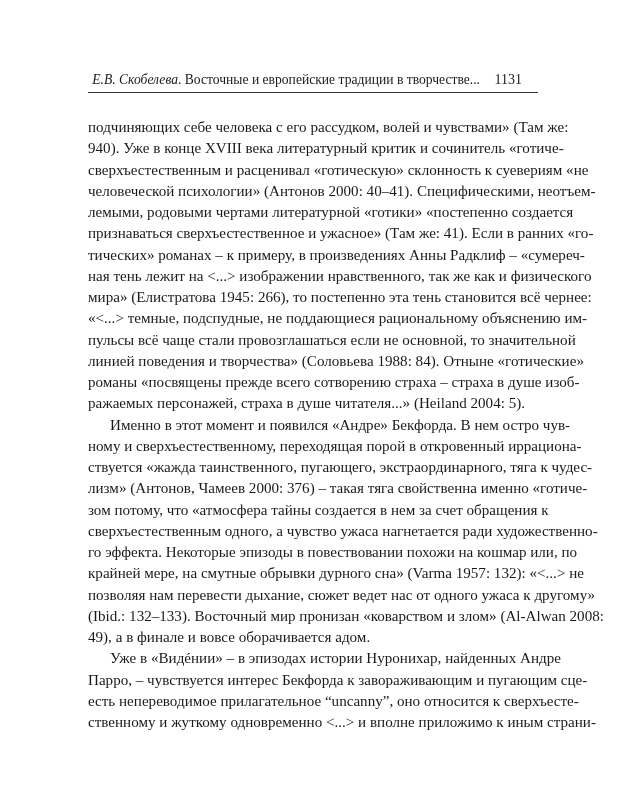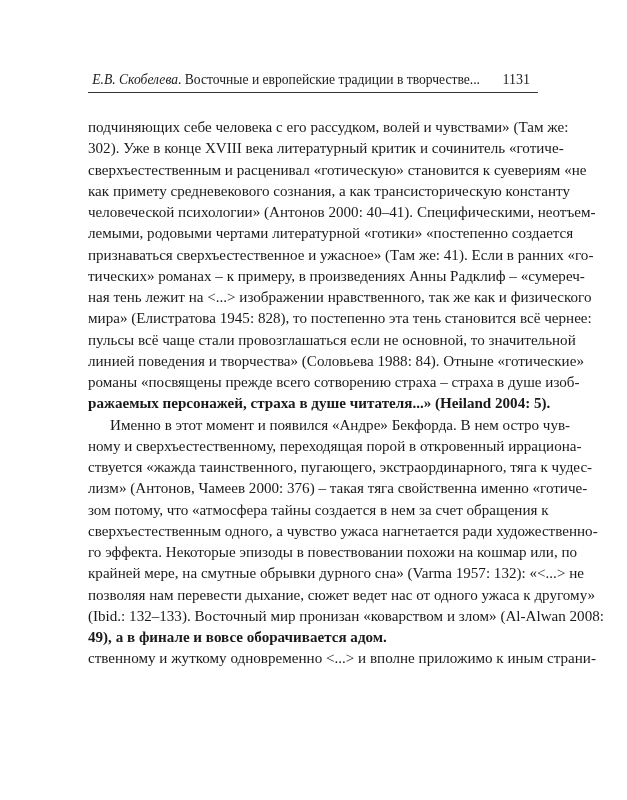--- a/index.html
+++ b/index.html
@@ -35,21 +35,21 @@
       position: absolute;
       right: 58px;
       top: 0;
       white-space: nowrap;
     }
     .running-title .author {
       font-style: italic;
     }
     .page-number {
       position: absolute;
-      right: 8px;
+      right: 16px;
       top: 0;
       font-size: 14px;
     }
     .body-text {
       position: absolute;
       left: 0;
       top: 117px;
       width: 450px;
       font-size: 15.1px;
       line-height: 21.25px;
@@ -57,56 +57,58 @@
     .line {
       display: block;
       white-space: nowrap;
       text-align: justify;
       text-align-last: justify;
       height: 21.25px;
       overflow: visible;
     }
     .line.last {
       text-align-last: left;
-      font-weight: bold;
     }
     .line.indent {
       padding-left: 22px;
     }
   </style>
 </head>
 <body>
 
 <div class="page">
   <div class="running-head">
     <span class="running-title"><span class="author">Е.В. Скобелева</span><span>. Восточные и европейские традиции в творчестве...</span></span>
     <span class="page-number">1131</span>
   </div>
 
   <div class="body-text" id="body-text">
       <span class="line">подчиняющих себе человека с его рассудком, волей и чувствами» (Там же:</span>
-      <span class="line">302). Уже в конце XVIII века литературный критик и сочинитель «готиче-</span>
-      <span class="line">сверхъестественным и расценивал «готическую» становится к суевериям «не</span>
-      <span class="line">как примету средневекового сознания, а как трансисторическую константу</span>
+      <span class="line">940). Уже в конце XVIII века литературный критик и сочинитель «готиче-</span>
+      <span class="line">сверхъестественным и расценивал «готическую» склонность к суевериям «не</span>
       <span class="line">человеческой психологии» (Антонов 2000: 40–41). Специфическими, неотъем-</span>
       <span class="line">лемыми, родовыми чертами литературной «готики» «постепенно создается</span>
       <span class="line">признаваться сверхъестественное и ужасное» (Там же: 41). Если в ранних «го-</span>
       <span class="line">тических» романах – к примеру, в произведениях Анны Радклиф – «сумереч-</span>
       <span class="line">ная тень лежит на &lt;...&gt; изображении нравственного, так же как и физического</span>
-      <span class="line">мира» (Елистратова 1945: 828), то постепенно эта тень становится всё чернее:</span>
+      <span class="line">мира» (Елистратова 1945: 266), то постепенно эта тень становится всё чернее:</span>
+      <span class="line">«&lt;...&gt; темные, подспудные, не поддающиеся рациональному объяснению им-</span>
       <span class="line">пульсы всё чаще стали провозглашаться если не основной, то значительной</span>
       <span class="line">линией поведения и творчества» (Соловьева 1988: 84). Отныне «готические»</span>
       <span class="line">романы «посвящены прежде всего сотворению страха – страха в душе изоб-</span>
       <span class="line last">ражаемых персонажей, страха в душе читателя...» (Heiland 2004: 5).</span>
       <span class="line indent">Именно в этот момент и появился «Андре» Бекфорда. В нем остро чув-</span>
       <span class="line">ному и сверхъестественному, переходящая порой в откровенный иррациона-</span>
       <span class="line">ствуется «жажда таинственного, пугающего, экстраординарного, тяга к чудес-</span>
       <span class="line">лизм» (Антонов, Чамеев 2000: 376) – такая тяга свойственна именно «готиче-</span>
       <span class="line">зом потому, что «атмосфера тайны создается в нем за счет обращения к</span>
       <span class="line">сверхъестественным одного, а чувство ужаса нагнетается ради художественно-</span>
       <span class="line">го эффекта. Некоторые эпизоды в повествовании похожи на кошмар или, по</span>
       <span class="line">крайней мере, на смутные обрывки дурного сна» (Varma 1957: 132): «&lt;...&gt; не</span>
       <span class="line">позволяя нам перевести дыхание, сюжет ведет нас от одного ужаса к другому»</span>
       <span class="line">(Ibid.: 132–133). Восточный мир пронизан «коварством и злом» (Al-Alwan 2008:</span>
       <span class="line last">49), а в финале и вовсе оборачивается адом.</span>
+      <span class="line indent">Уже в «Видéнии» – в эпизодах истории Нуронихар, найденных Андре</span>
+      <span class="line">Парро, – чувствуется интерес Бекфорда к завораживающим и пугающим сце-</span>
+      <span class="line">есть непереводимое прилагательное “uncanny”, оно относится к сверхъесте-</span>
       <span class="line">ственному и жуткому одновременно &lt;...&gt; и вполне приложимо к иным страни-</span>
     </div>
 </div>
 
 </body></html>

